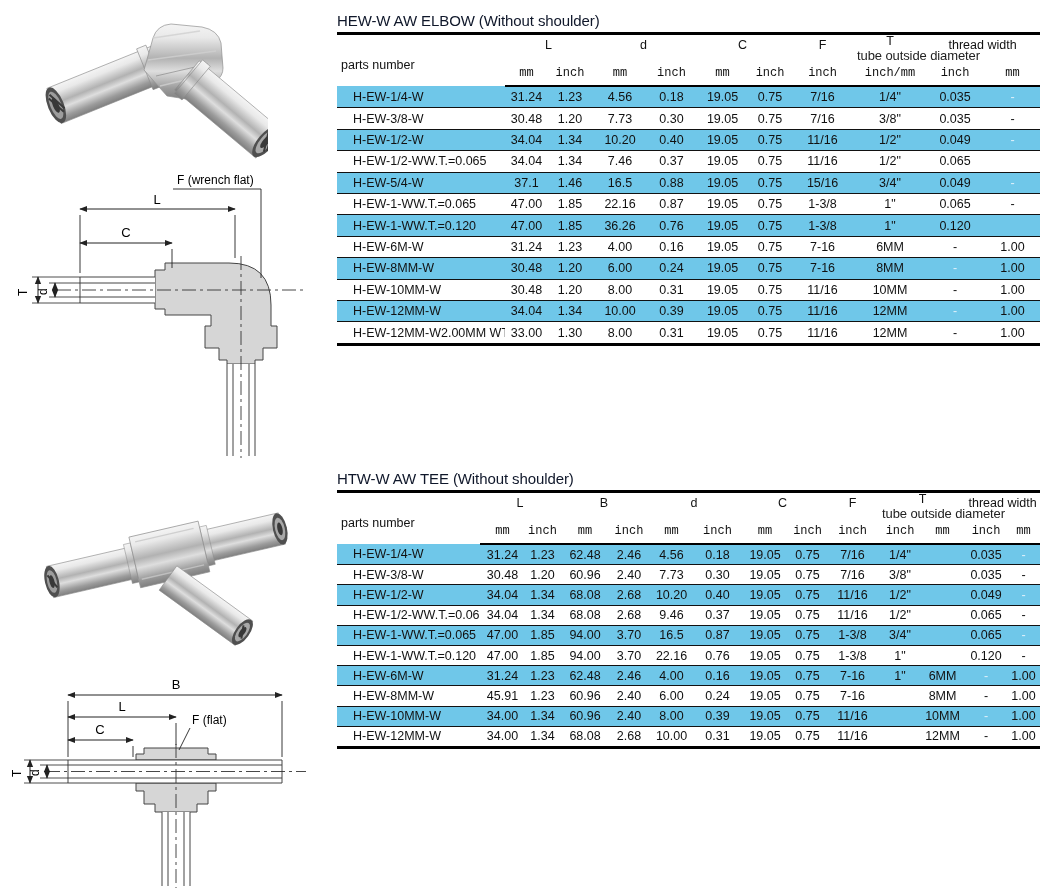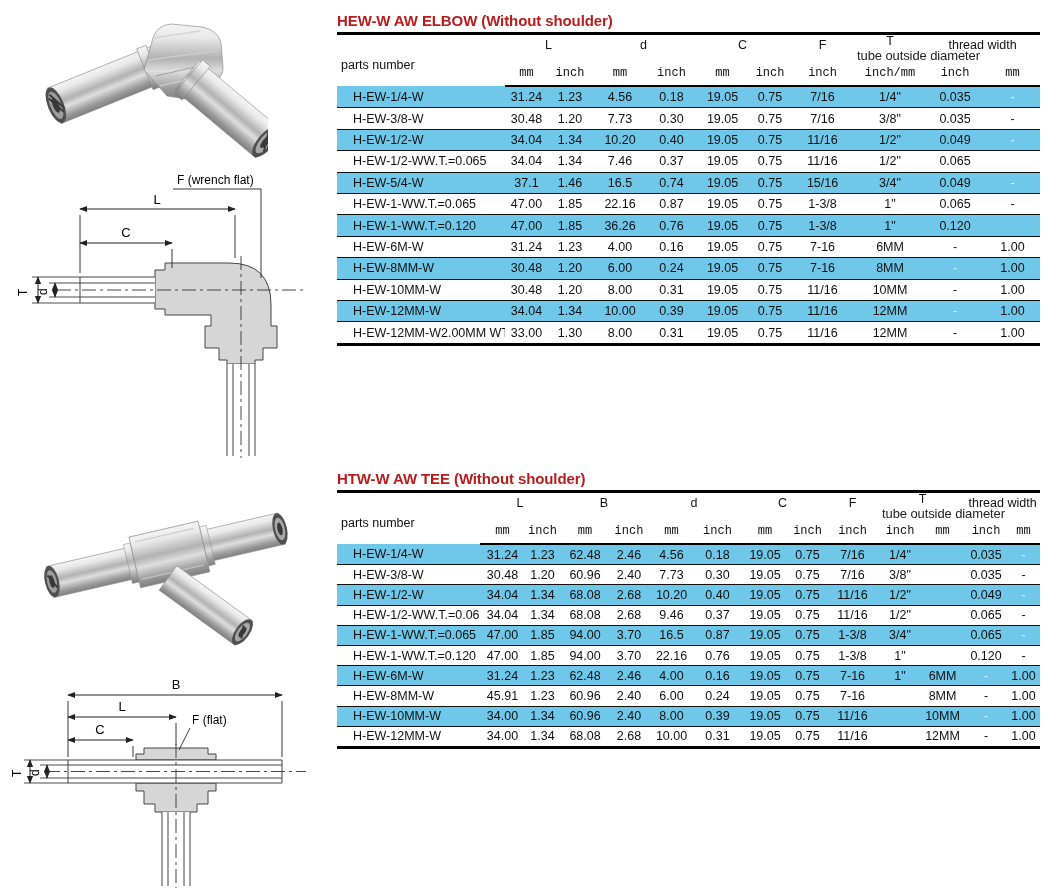--- a/index.html
+++ b/index.html
@@ -1,21 +1,21 @@
 <!DOCTYPE html>
 <html><head>
 <meta charset="utf-8">
 <style>
   html,body{margin:0;padding:0;background:#fff;}
   .page{position:relative;width:1061px;height:889px;background:#ffffff;overflow:hidden;
         font-family:"Liberation Sans", sans-serif;color:#111;}
   .tbl-section{position:absolute;width:703px;}
   .sec-elbow{left:337px;top:12px;}
   .sec-tee{left:337px;top:470px;}
-  .tbl-title{margin:0 0 3px 0;font-size:15px;font-weight:bold;letter-spacing:-0.1px;color:#b91c1c;}
+  .tbl-title{margin:0 0 3px 0;font-size:15px;font-weight:normal;letter-spacing:-0.1px;color:#0f172a;}
   table.spec{border-collapse:collapse;table-layout:fixed;width:703px;
              border-top:3px solid #000;border-bottom:3px solid #000;font-size:12.5px;}
   table.spec th{font-weight:normal;vertical-align:bottom;padding:0 2px 13px 2px;text-align:center;line-height:1.1;}
   table.spec th.parts-h{text-align:left;padding-left:4px;}
   table.spec th.with-note{padding-bottom:3px;}
   table.spec .t-note{font-size:13px;color:#222;letter-spacing:-0.1px;white-space:nowrap;}
   table.spec tr.units td{text-align:center;font-size:12px;padding:0 2px 5px 2px;border-bottom:2.5px solid #000;font-family:Liberation Mono, monospace;}
   table.spec tbody td{border-bottom:1px solid #111;text-align:center;padding:0 2px;white-space:nowrap;
                       overflow:hidden;}
   table.spec tbody tr:last-child td{border-bottom:none;}
@@ -266,21 +266,21 @@
             <td>11/16</td>
             <td>1/2"</td>
             <td>0.065</td>
             <td></td>
           </tr>
           <tr>
             <td>H-EW-5/4-W</td>
             <td>37.1</td>
             <td>1.46</td>
             <td>16.5</td>
-            <td>0.74</td>
+            <td>0.88</td>
             <td>19.05</td>
             <td>0.75</td>
             <td>15/16</td>
             <td>3/4"</td>
             <td>0.049</td>
             <td class="dash">-</td>
           </tr>
           <tr>
             <td>H-EW-1-WW.T.=0.065</td>
             <td>47.00</td>

